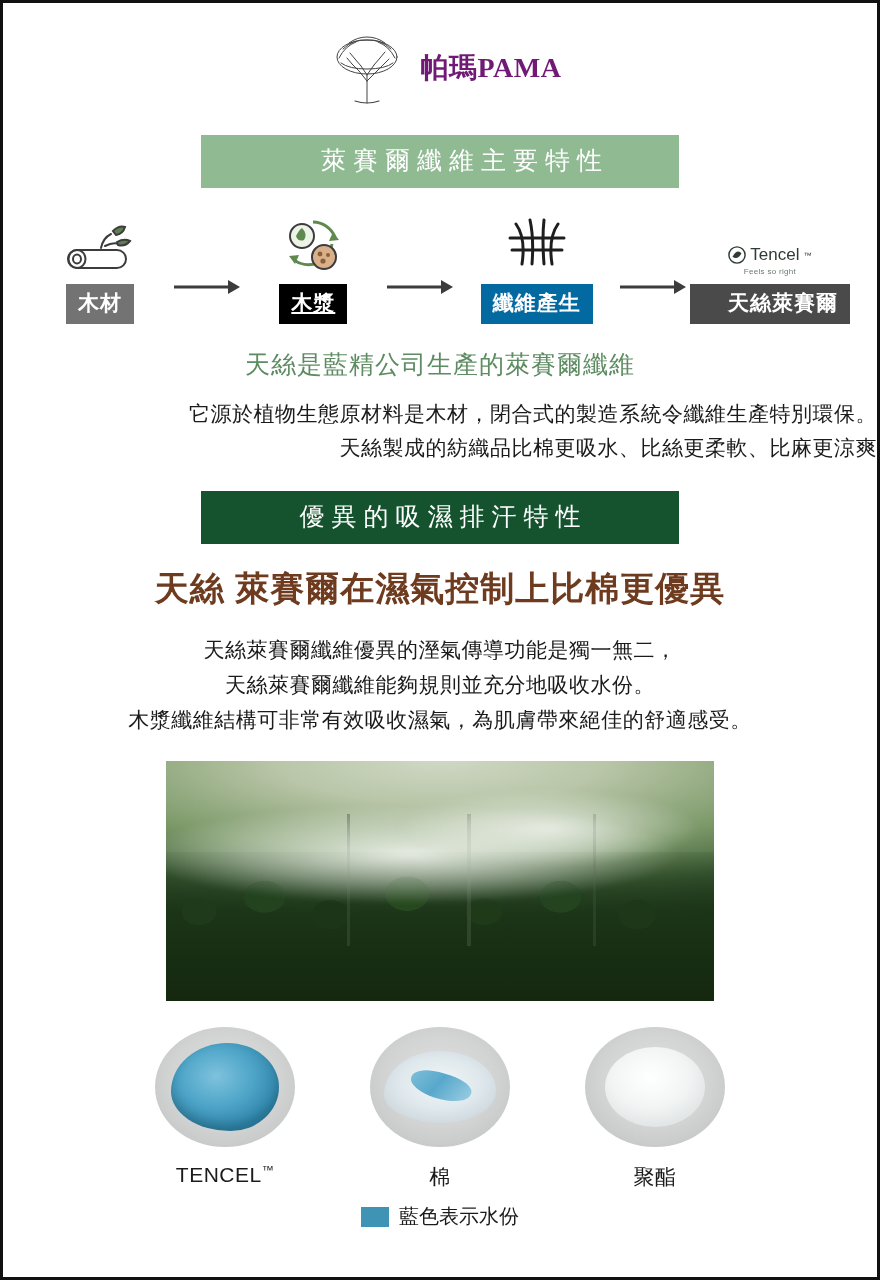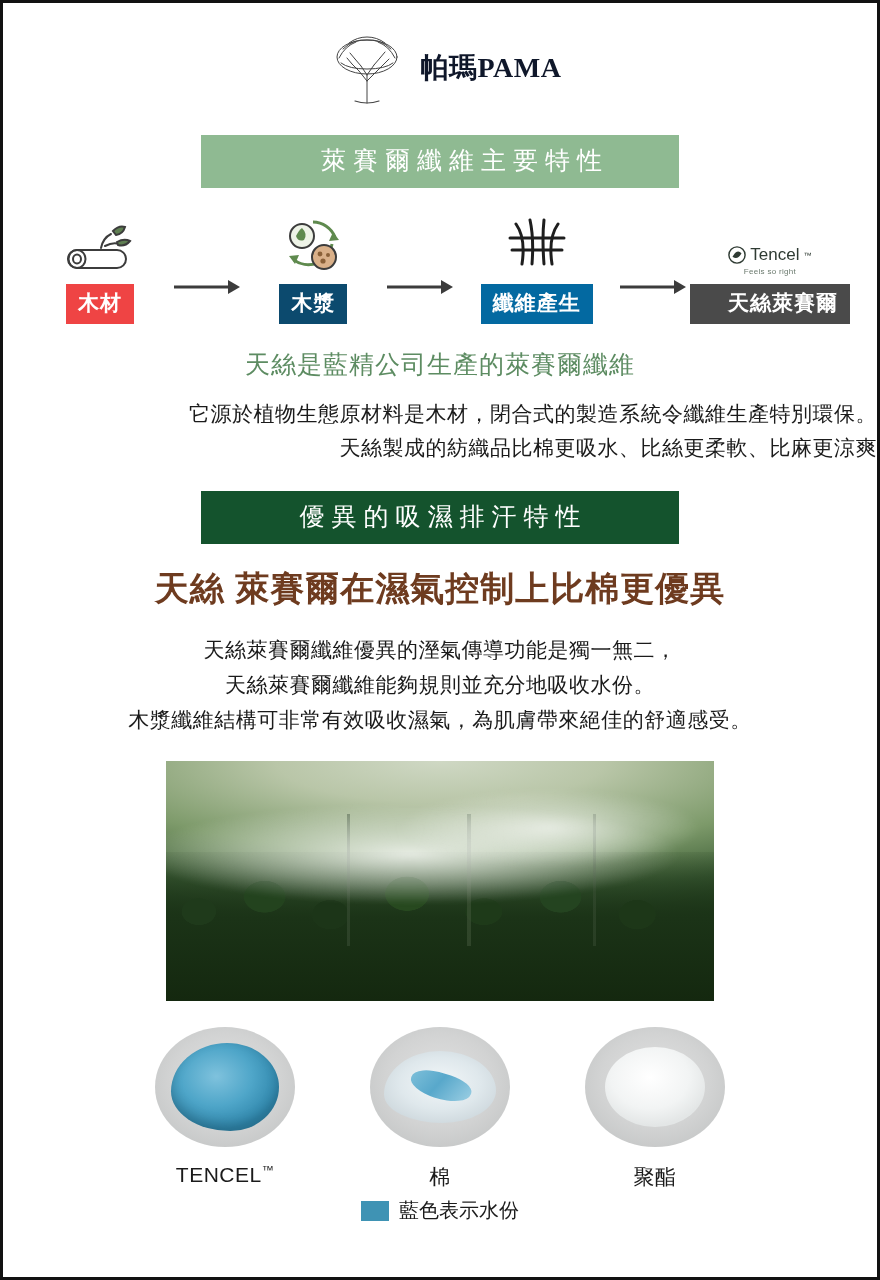--- a/index.html
+++ b/index.html
@@ -36,21 +36,21 @@
   .brand-tree {
     width: 96px;
     height: 80px;
     flex: 0 0 auto;
   }
   .brand-name {
     font-family: "Liberation Serif", serif;
     font-size: 28px;
     font-weight: bold;
     letter-spacing: 0.5px;
-    color: #0f172a;
+    color: #701a75;
     padding-bottom: 6px;
   }
 
   
   .bar {
     width: 478px;
     margin: 0 auto;
     background: #8fba92;
     color: #ffffff;
     text-align: center;
@@ -274,21 +274,21 @@
   }
   .sample-label {
     margin-top: 16px;
     font-size: 21px;
     color: #1b1b1b;
     letter-spacing: 0.5px;
   }
   .tm-sup { font-size: 12px; vertical-align: super; }
 
   .legend {
-    margin: 6px auto 0;
+    margin: 12px auto 0;
     display: flex;
     align-items: center;
     justify-content: center;
     gap: 10px;
   }
   .legend-swatch {
     width: 28px;
     height: 20px;
     background: #3f93b4;
     display: inline-block;
@@ -333,21 +333,21 @@
           <g fill="none" stroke="#3c3c3c" stroke-width="2" stroke-linecap="round">
             <path d="M16 32 h40 a9 9 0 0 1 0 18 h-40 a9 9 0 0 1 0 -18 z"></path>
             <ellipse cx="16" cy="41" rx="8.5" ry="9"></ellipse>
             <ellipse cx="16" cy="41" rx="4" ry="4.5"></ellipse>
             <path d="M40 30 q2 -10 10 -14 M44 28 q8 -4 14 -2"></path>
             <path d="M52 13 q6 -6 12 -4 q-2 7 -9 8 z" fill="#5f7f52" stroke="#3c3c3c"></path>
             <path d="M56 24 q7 -4 13 -1 q-5 6 -12 4 z" fill="#5f7f52" stroke="#3c3c3c"></path>
           </g>
         </svg>
       </span>
-      <span class="flow-label" style="background: #ef4444;">木材</span>
+      <span class="flow-label" style="background: #737373;">木材</span>
     </div>
 
     <div class="arrow">
       <svg viewBox="0 0 70 20" width="70" height="20" aria-hidden="true">
         <line x1="2" y1="10" x2="56" y2="10" stroke="#3c3c3c" stroke-width="3"></line>
         <polygon points="56,3 68,10 56,17" fill="#3c3c3c"></polygon>
       </svg>
     </div>
 
     <div class="flow-step">
@@ -360,21 +360,21 @@
             <polygon points="20,50 14,42 24,41" fill="#5f8a4e" stroke="none"></polygon>
             <circle cx="27" cy="22" r="12" fill="#eef3e7" stroke="#3c3c3c"></circle>
             <path d="M27 14 q6 6 2 12 q-6 2 -8 -4 q3 -6 6 -8z" fill="#5f8a4e" stroke="none"></path>
             <circle cx="49" cy="43" r="12" fill="#d9b089" stroke="#3c3c3c"></circle>
             <circle cx="45" cy="40" r="2.4" fill="#8a6038" stroke="none"></circle>
             <circle cx="53" cy="41" r="2" fill="#8a6038" stroke="none"></circle>
             <circle cx="48" cy="47" r="2.6" fill="#8a6038" stroke="none"></circle>
           </g>
         </svg>
       </span>
-      <span class="flow-label" style="background: #0c4a6e;">木漿</span>
+      <span class="flow-label" style="background: #000000; text-decoration: underline;">木漿</span>
     </div>
 
     <div class="arrow">
       <svg viewBox="0 0 70 20" width="70" height="20" aria-hidden="true">
         <line x1="2" y1="10" x2="56" y2="10" stroke="#3c3c3c" stroke-width="3"></line>
         <polygon points="56,3 68,10 56,17" fill="#3c3c3c"></polygon>
       </svg>
     </div>
 
     <div class="flow-step wide">

